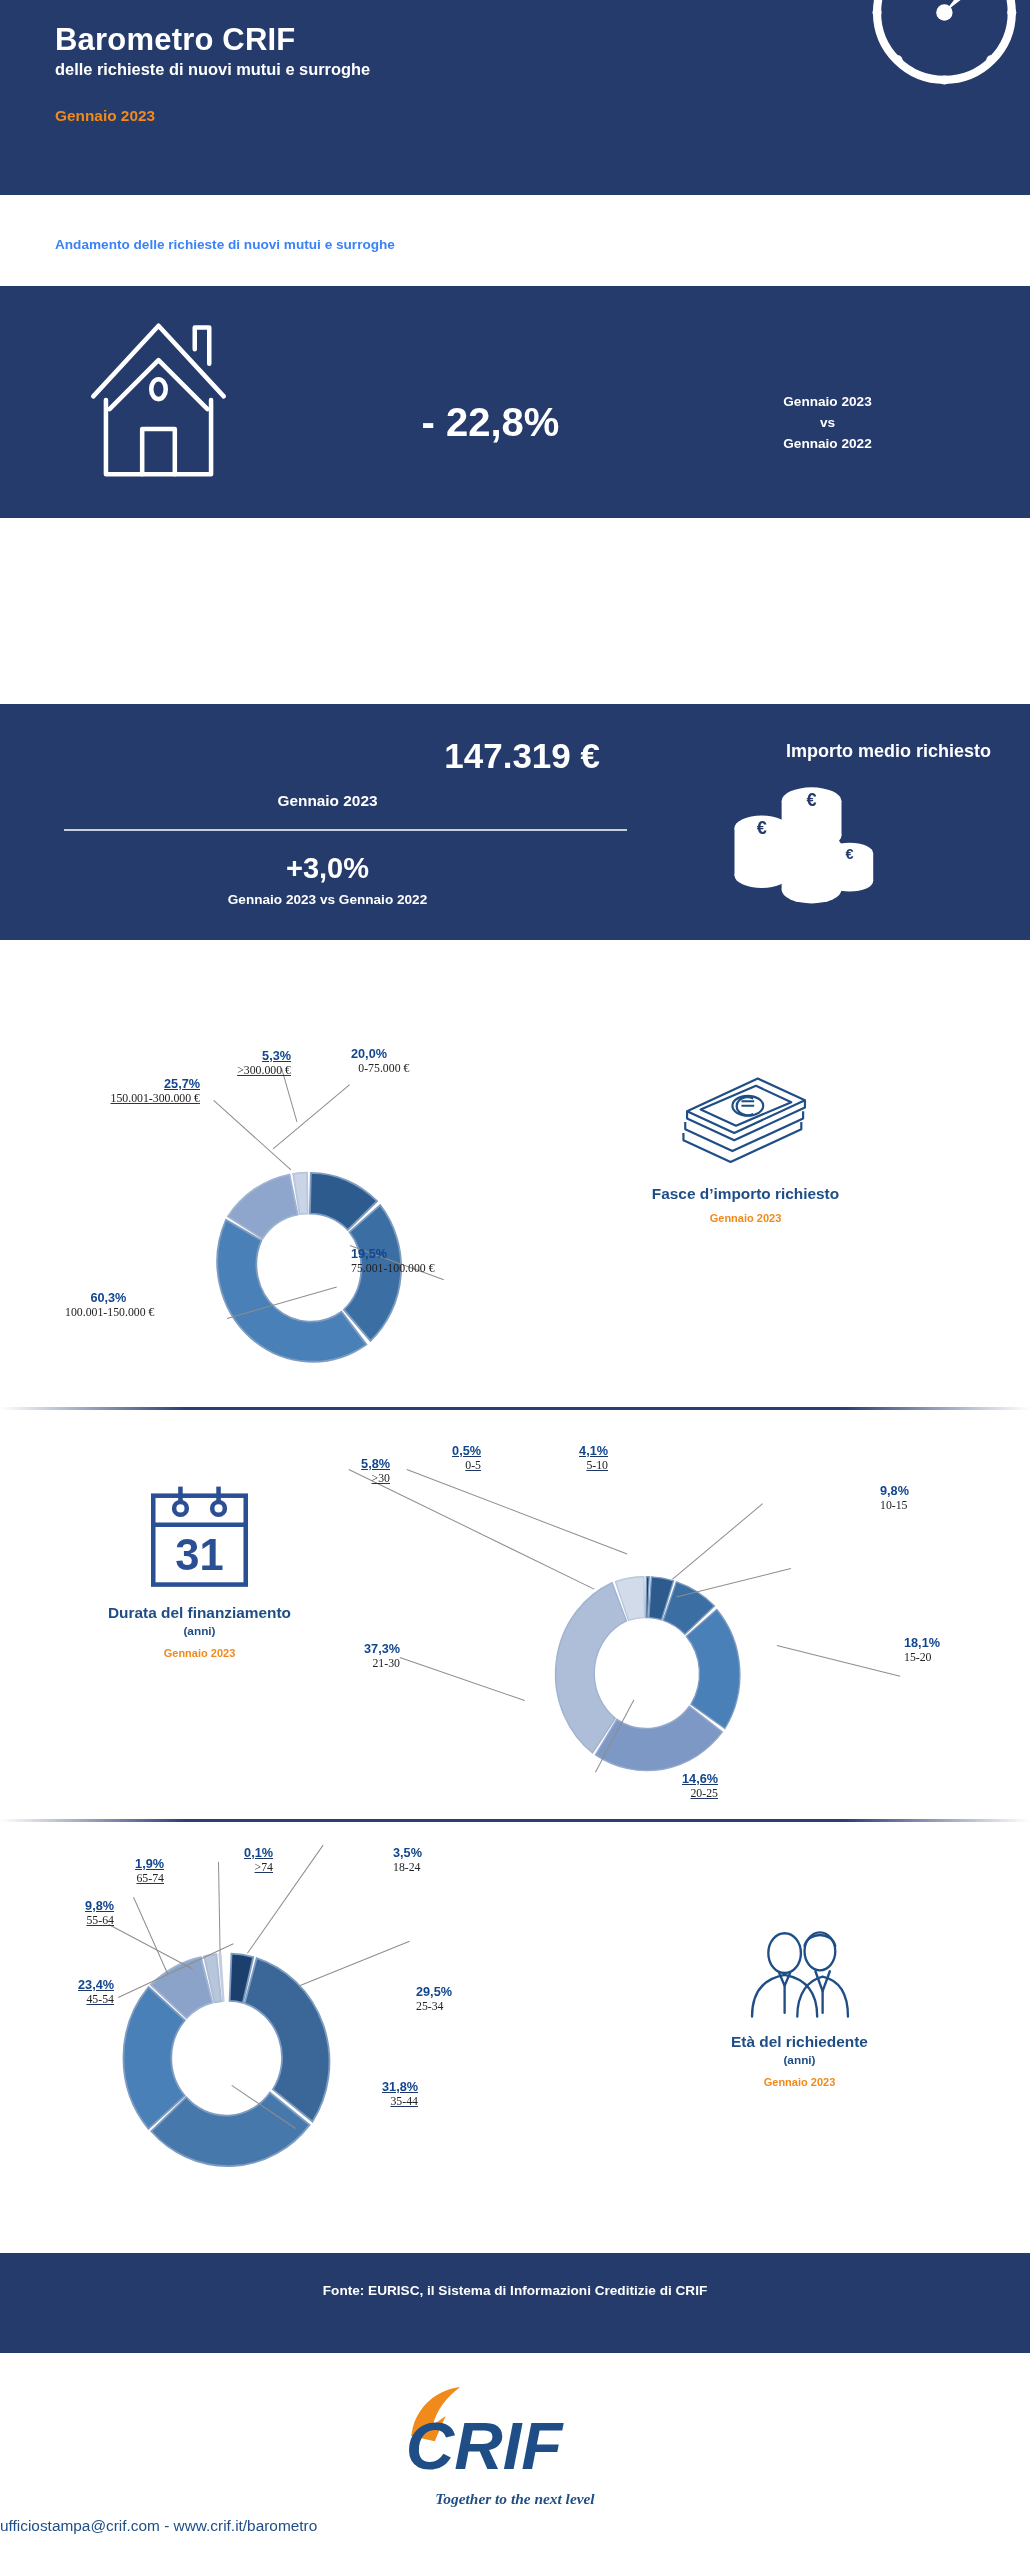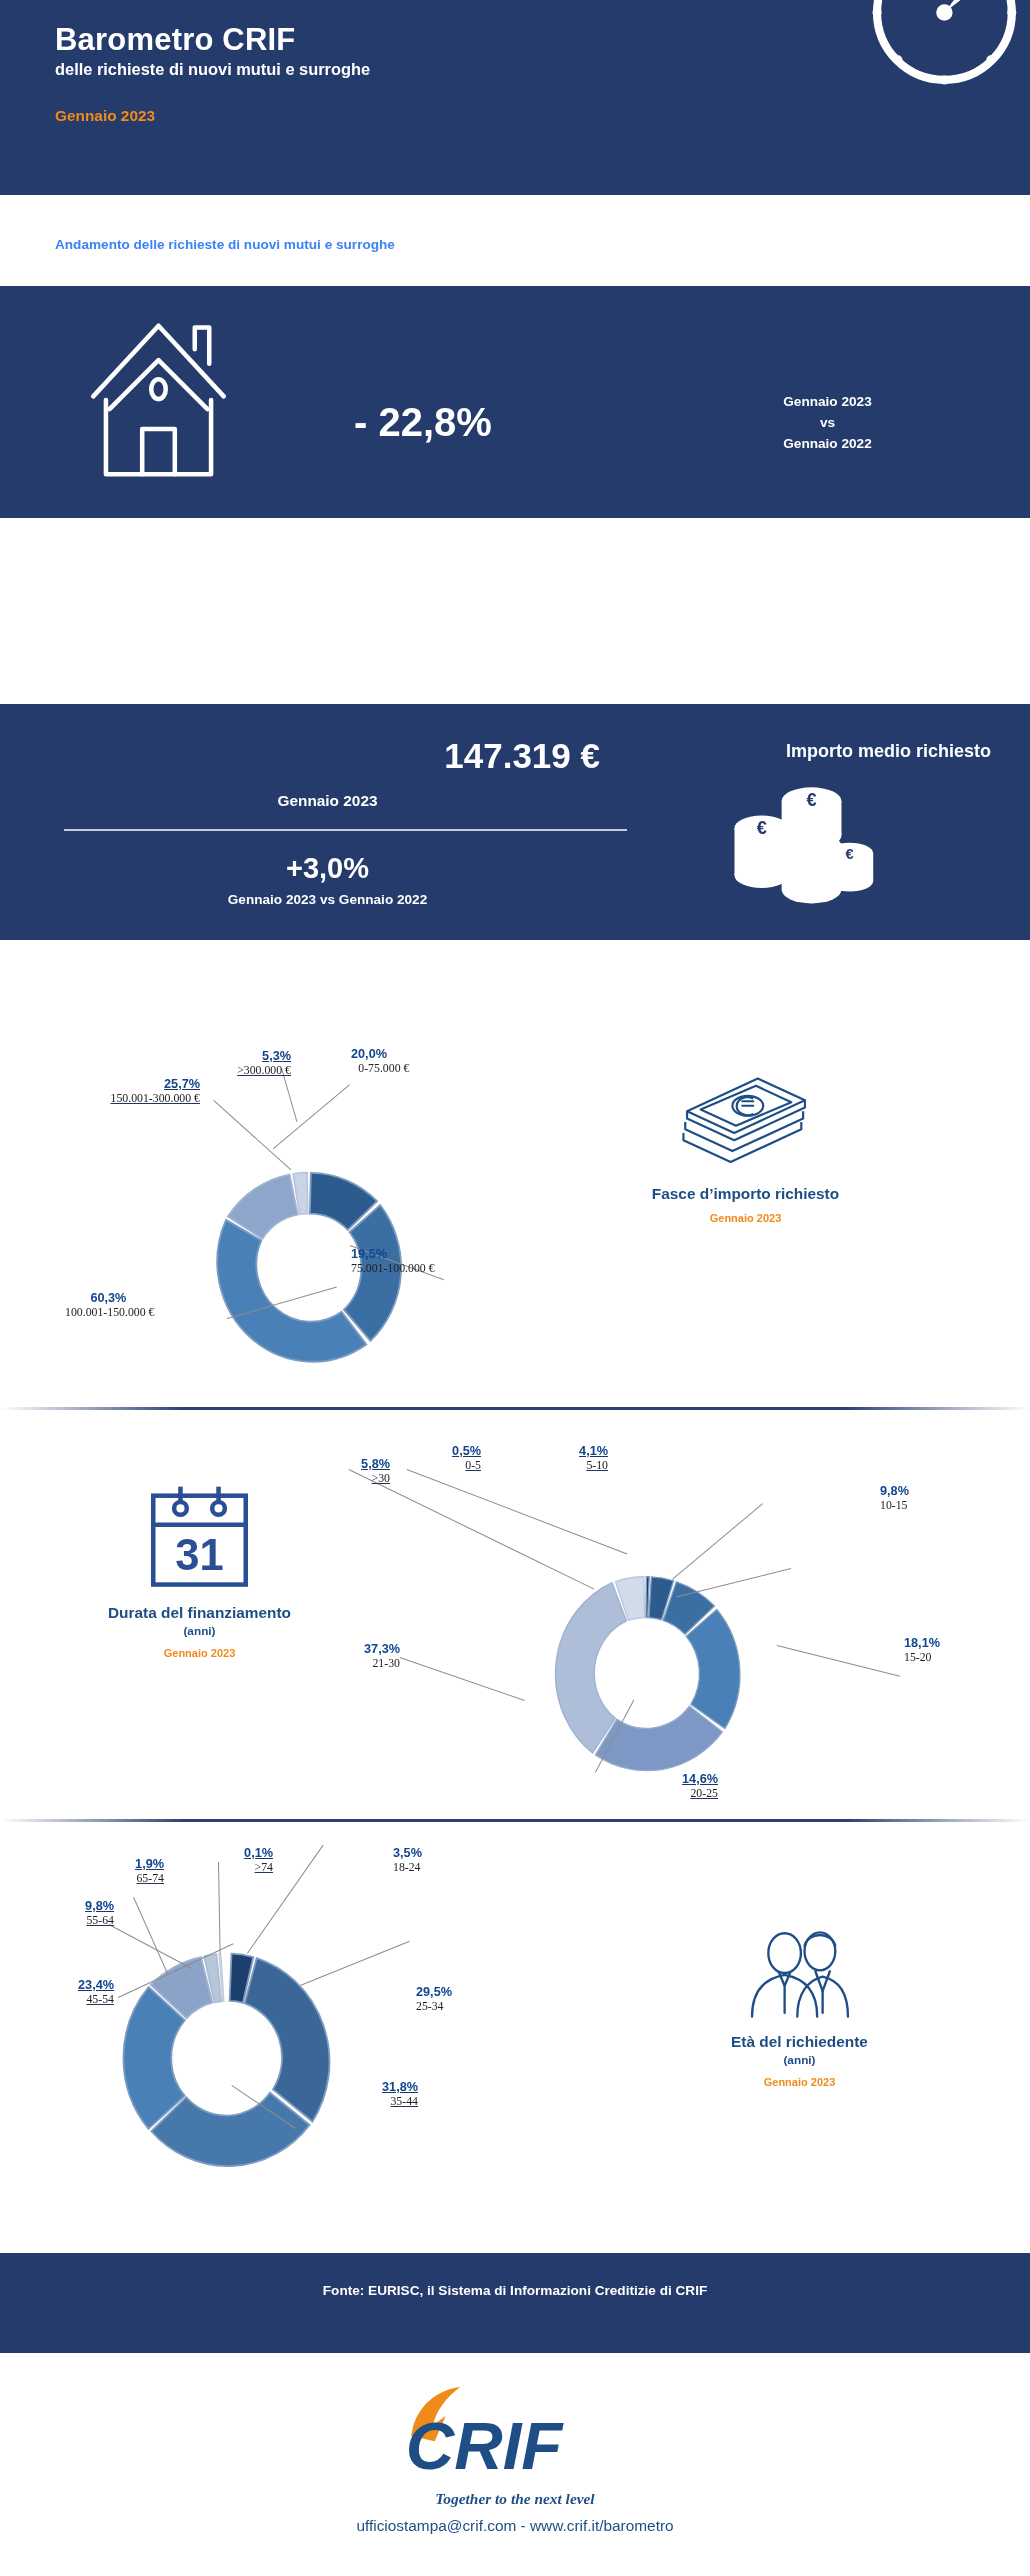--- a/index.html
+++ b/index.html
@@ -35,21 +35,21 @@
   
   #section1-title {
     position: absolute; left: 55px; top: 237px;
     font-size: 13.6px; font-weight: bold; color: #3b82f6;
   }
 
   
   #trend-band { top: 286px; height: 232px; }
   #house-icon { position: absolute; left: 86px; top: 309px; width: 145px; height: 173px; }
   #trend-value {
-    position: absolute; left: 354px; top: 400px; width: 273px; 
+    position: absolute; left: 354px; top: 400px; width: 273px; text-align: center;
     font-size: 40px; font-weight: bold; color: #fff;
   }
   #trend-compare {
     position: absolute; left: 691px; top: 391px; width: 273px; text-align: center;
     font-size: 13.6px; font-weight: bold; color: #fff; line-height: 1.55;
   }
 
   
   #amount-band { top: 704px; height: 236px; }
   #amount-value {
@@ -103,21 +103,21 @@
   
   #footer-band { top: 2253px; height: 100px; }
   #footer-source {
     position: absolute; left: 0; top: 2283px; width: 1030px; text-align: center;
     font-size: 13.6px; font-weight: bold; color: #fff;
   }
   #logo-wrap { position: absolute; left: 0; top: 2385px; width: 1030px; text-align: center; }
   #logo-tagline { font-family: "Liberation Serif", serif; font-style: italic; font-weight: bold;
                   font-size: 15.4px; color: #1f4e87; margin-top: 1.8px; }
   #footer-contact {
-    position: absolute; left: 0; top: 2517px; width: 1030px; text-align: center;
+    position: absolute; left: 0; top: 2517px; width: 1030px; 
     font-size: 15.4px; color: #1f4e87;
   }
 </style>
 </head>
 <body>
 
 <div class="page">
 
   <div class="band" id="header"></div>
   <svg id="dial-icon" viewBox="0 0 190 190">

